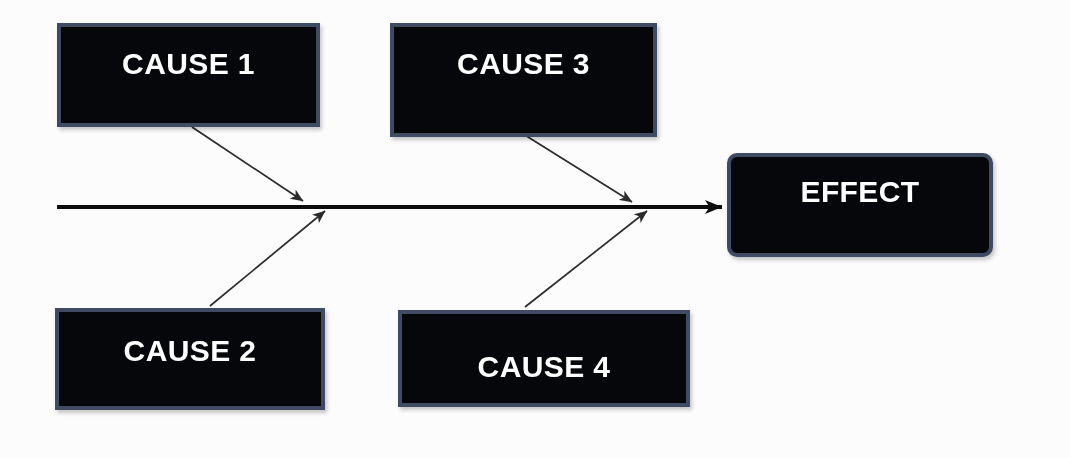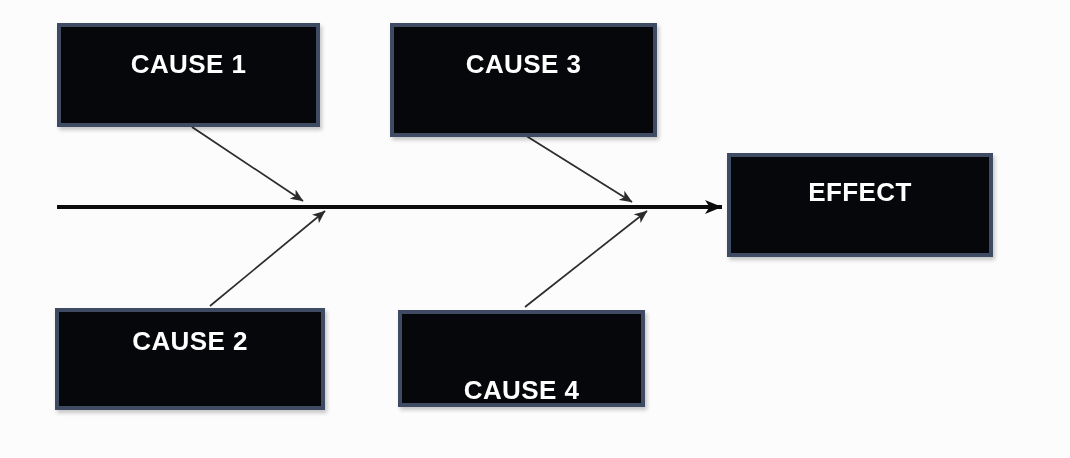--- a/index.html
+++ b/index.html
@@ -41,30 +41,30 @@
     background: var(--box-fill, #06070b);
     border: 4px solid var(--box-border, #3e4b63);
     box-shadow: 2px 3px 4px rgba(0,0,0,0.22);
     display: flex;
     justify-content: center;
     align-items: flex-start;
   }
   .node .label {
     color: var(--label-text, #ffffff);
     font-weight: 700;
-    font-size: 26px;
+    font-size: 30px;
     line-height: 26px;
     letter-spacing: 0.4px;
     white-space: nowrap;
   }
   .node-cause1 { left: 57px;  top: 23px;  width: 263px; height: 104px; padding-top: 24px; }
   .node-cause3 { left: 390px; top: 23px;  width: 267px; height: 114px; padding-top: 24px; }
-  .node-effect { left: 727px; top: 153px; width: 266px; height: 104px; padding-top: 22px; }
-  .node-cause2 { left: 55px;  top: 308px; width: 270px; height: 102px; padding-top: 16px; }
-  .node-cause4 { left: 398px; top: 310px; width: 247px; height: 97px;  padding-top: 40px; align-items: flex-end; }
+  .node-effect { left: 727px; top: 153px; width: 266px; height: 104px; padding-top: 22px; border-radius: 10px; }
+  .node-cause2 { left: 55px;  top: 308px; width: 270px; height: 102px; padding-top: 26px; }
+  .node-cause4 { left: 398px; top: 310px; width: 292px; height: 97px;  padding-top: 40px; }
 </style>
 </head>
 <body>
 
 <div class="canvas">
 
   <svg class="wires" width="1070" height="458" viewBox="0 0 1070 458">
     <defs>
       <marker id="ah-spine" markerUnits="userSpaceOnUse" markerWidth="18" markerHeight="14" refX="17" refY="7" orient="auto">
         <path class="arrowhead" d="M0,0 L17,7 L0,14 L4.5,7 Z"></path>

